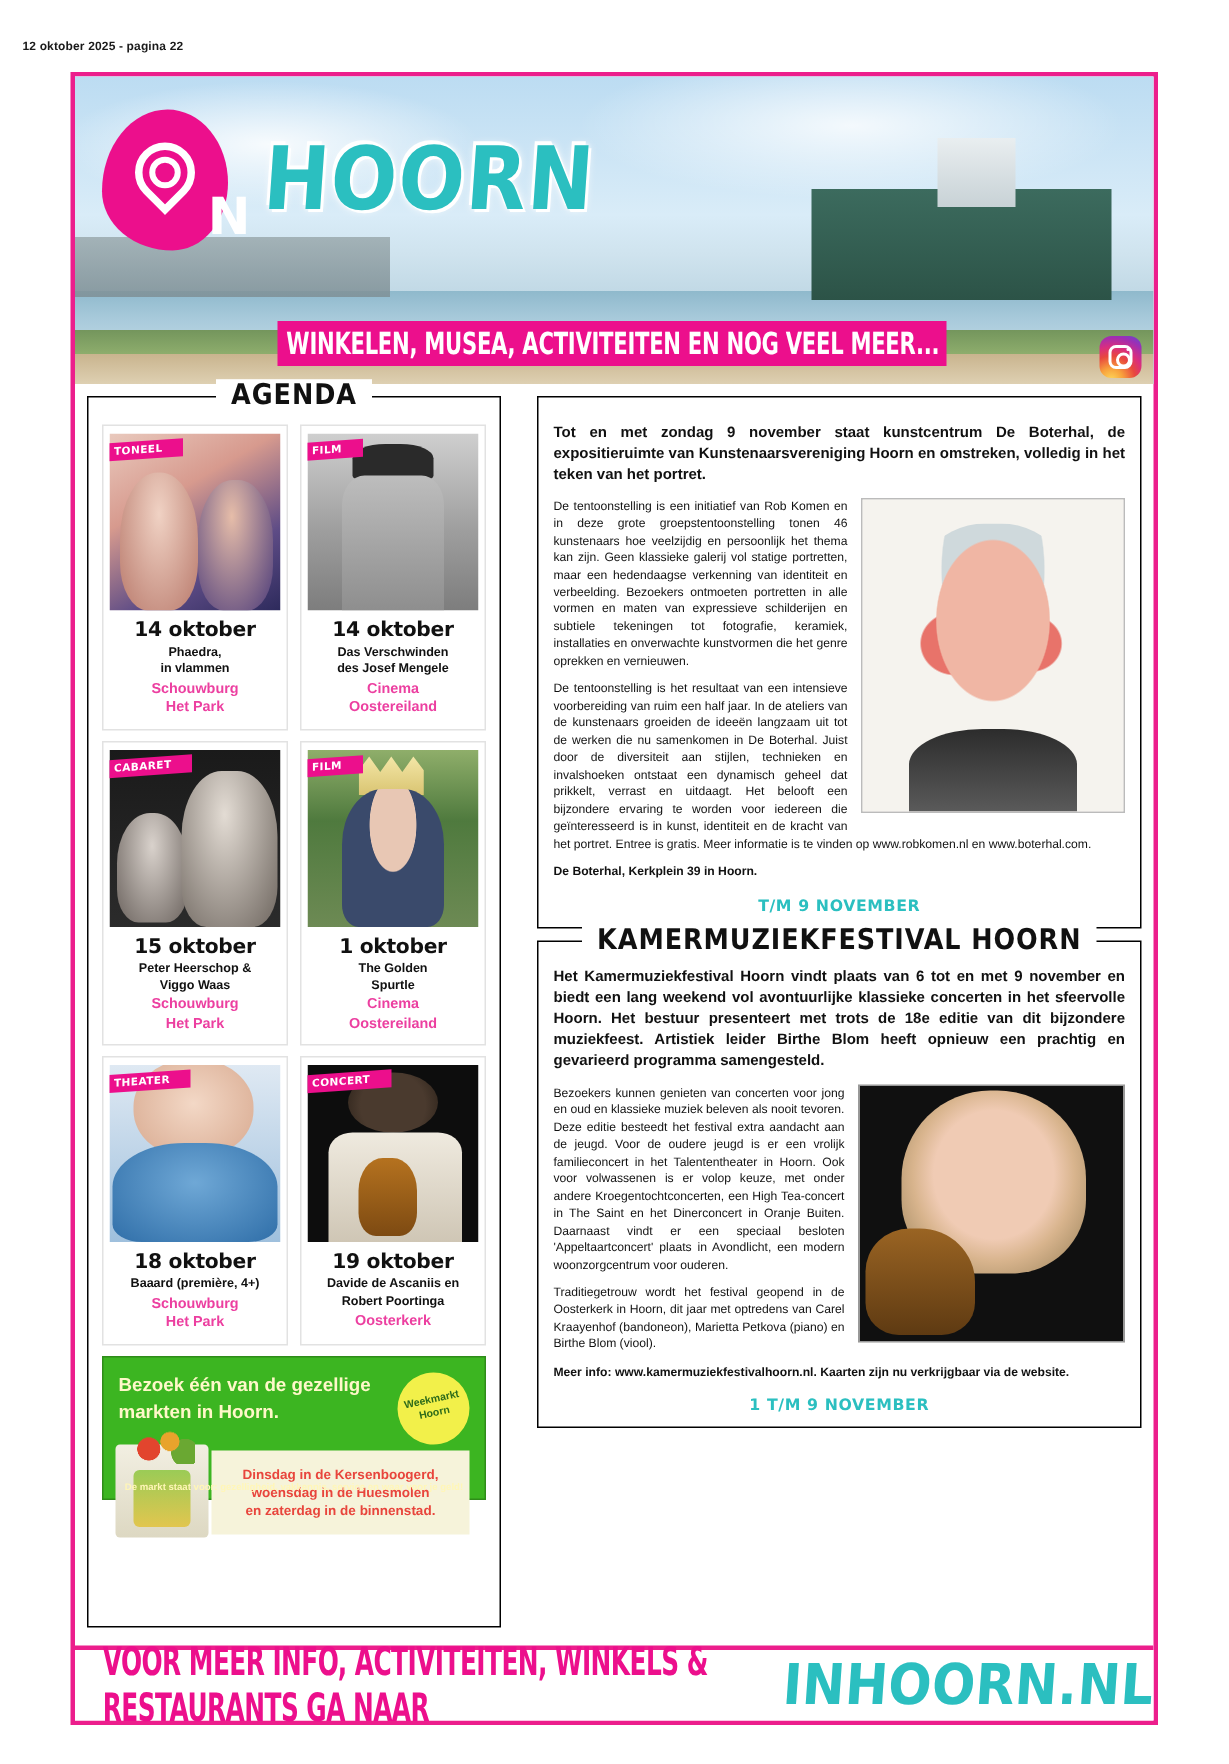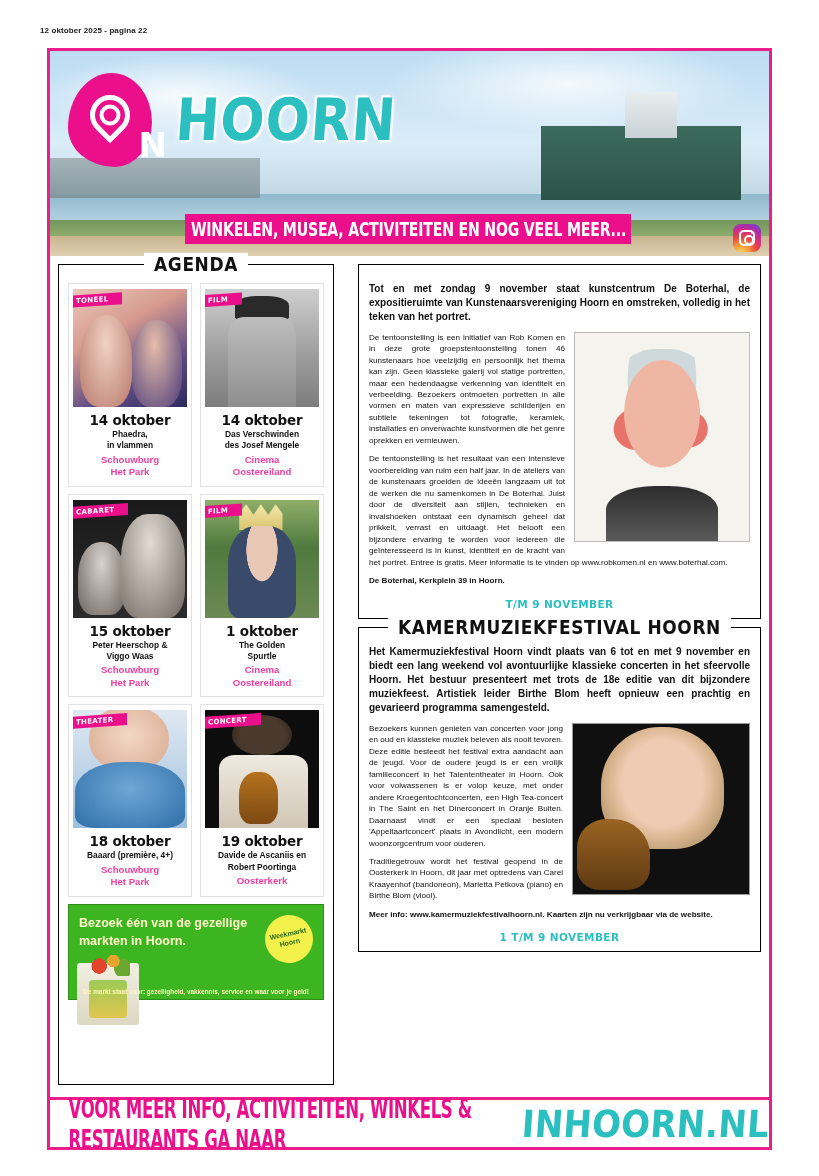--- a/index.html
+++ b/index.html
@@ -6,21 +6,21 @@
   body {
     width: 819px; height: 1176px;
     background: #ffffff;
     font-family: "Liberation Sans", sans-serif;
     overflow: hidden;
     position: relative;
   }
 
   
   .page-meta {
-    position: absolute; left: 40px; top: 26px;
+    position: absolute; left: 15px; top: 26px;
     font-size: 8px; font-weight: bold; color: #1a1a1a;
     letter-spacing: .1px;
   }
 
   
   .sheet {
     position: absolute; left: 47px; top: 48px;
     width: 725px; height: 1102px;
     border: 3px solid #ec1e8c;
     background: #ffffff;
@@ -432,20 +432,25 @@
 
         </div>
 
         <div class="market">
           <div class="market-head">Bezoek één van de gezellige markten in Hoorn.</div>
           <div class="market-badge">
             <span>Weekmarkt</span>
             <span>Hoorn</span>
           </div>
           <div class="market-bag"></div>
+          <div class="market-box">
+            <div>Dinsdag in de Kersenboogerd,</div>
+            <div>woensdag in de Huesmolen</div>
+            <div>en zaterdag in de binnenstad.</div>
+          </div>
           <div class="market-foot">De markt staat voor: gezelligheid, vakkennis, service en waar voor je geld!</div>
         </div>
 
       </div>
     </div>
 
     <div class="col-right">
 
       <div class="panel article">
 

